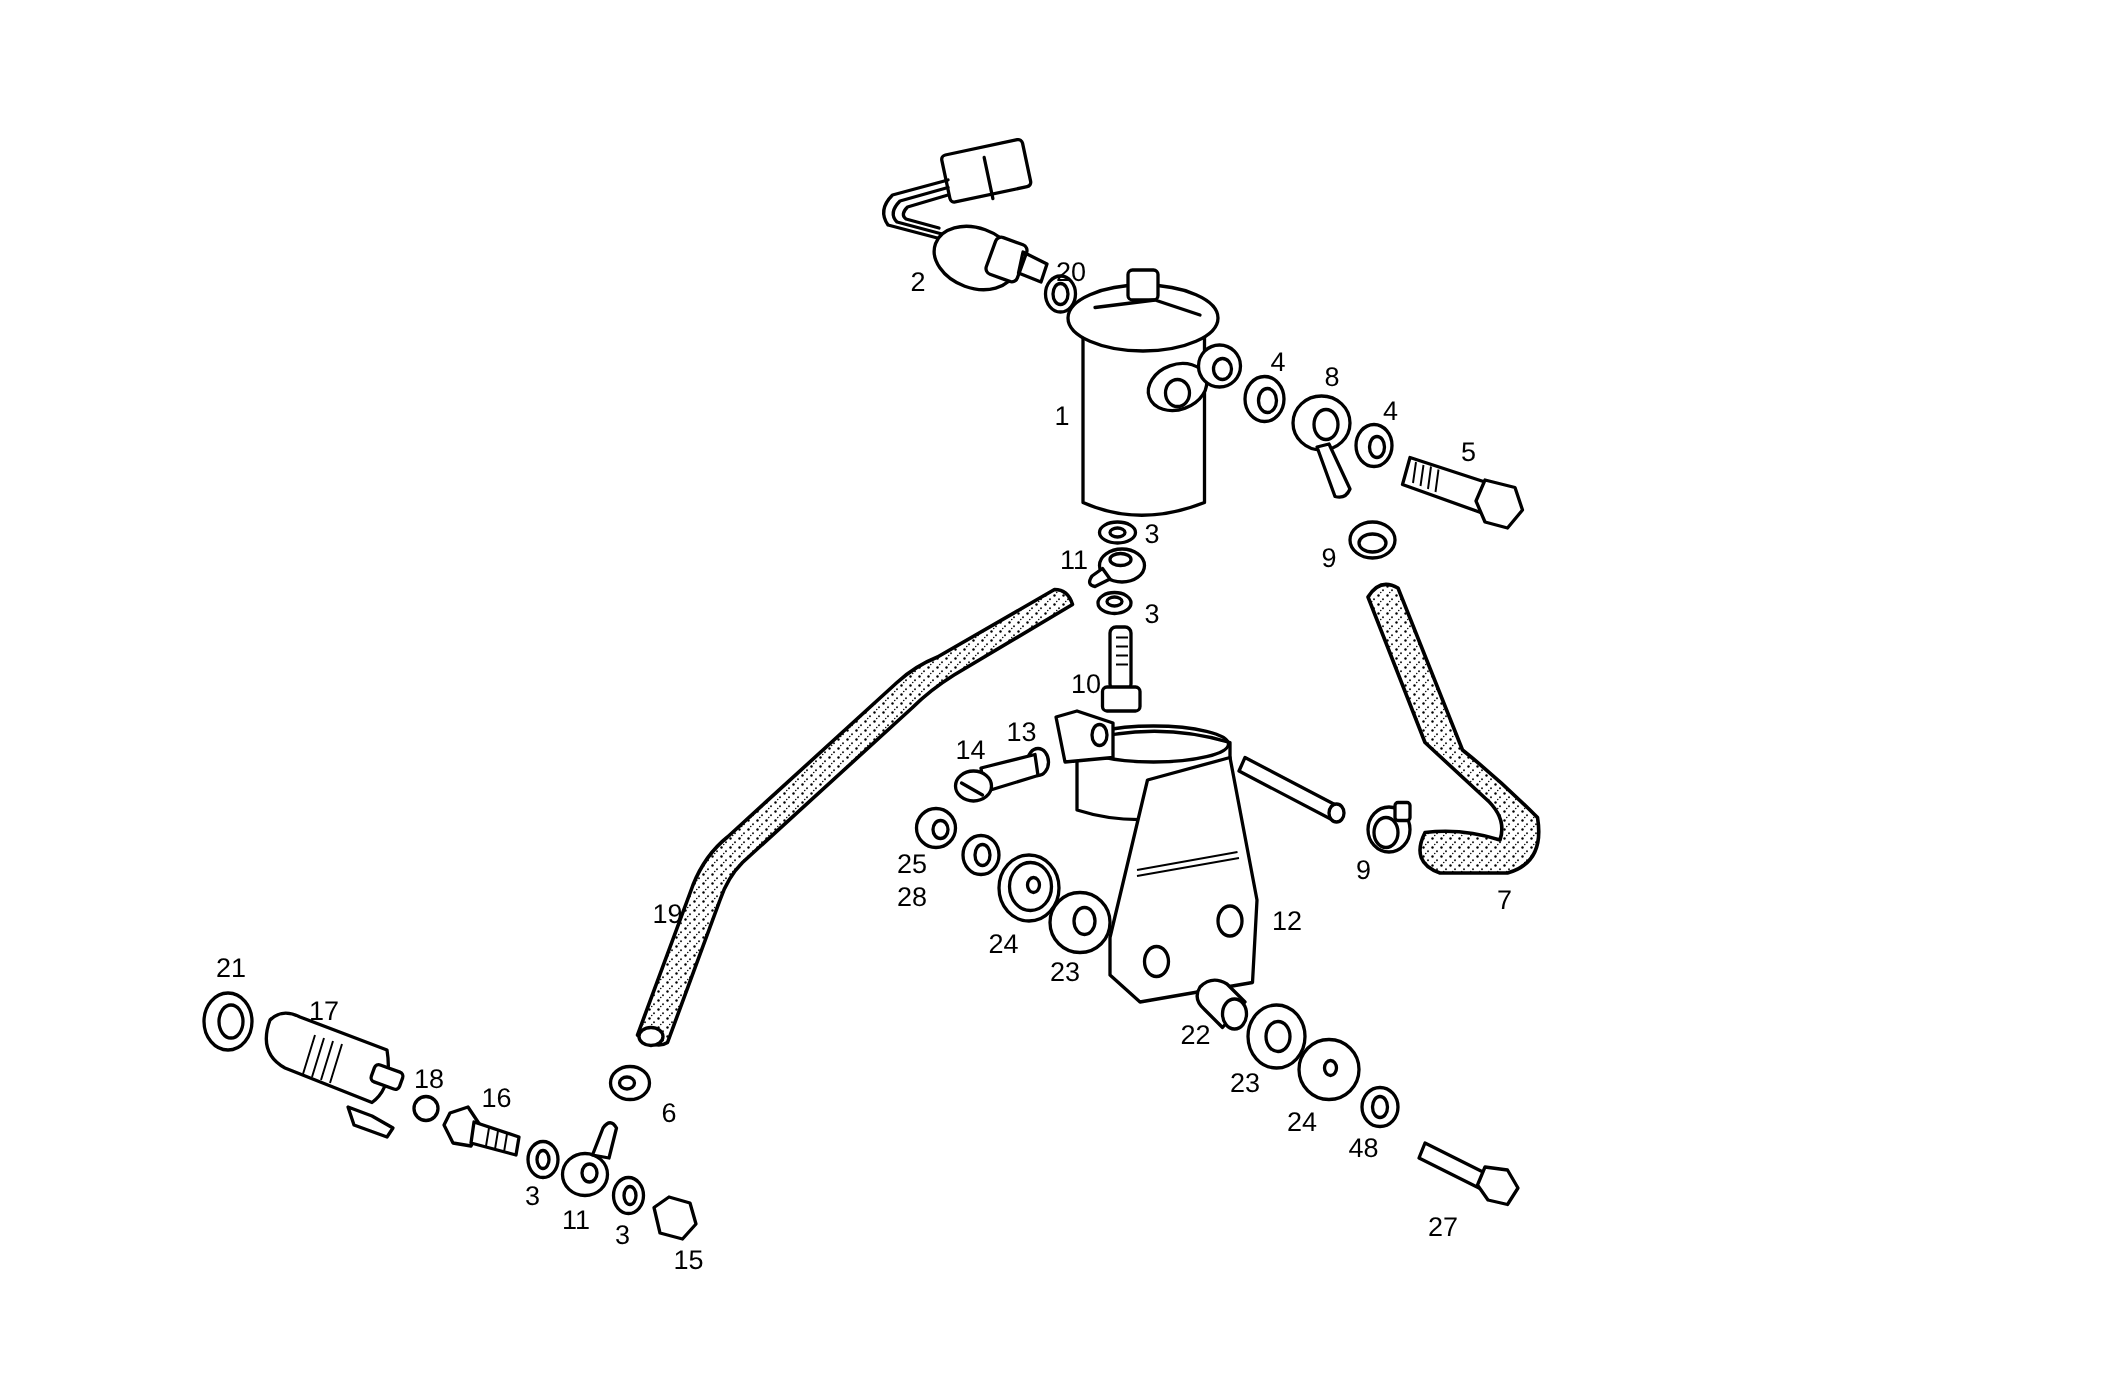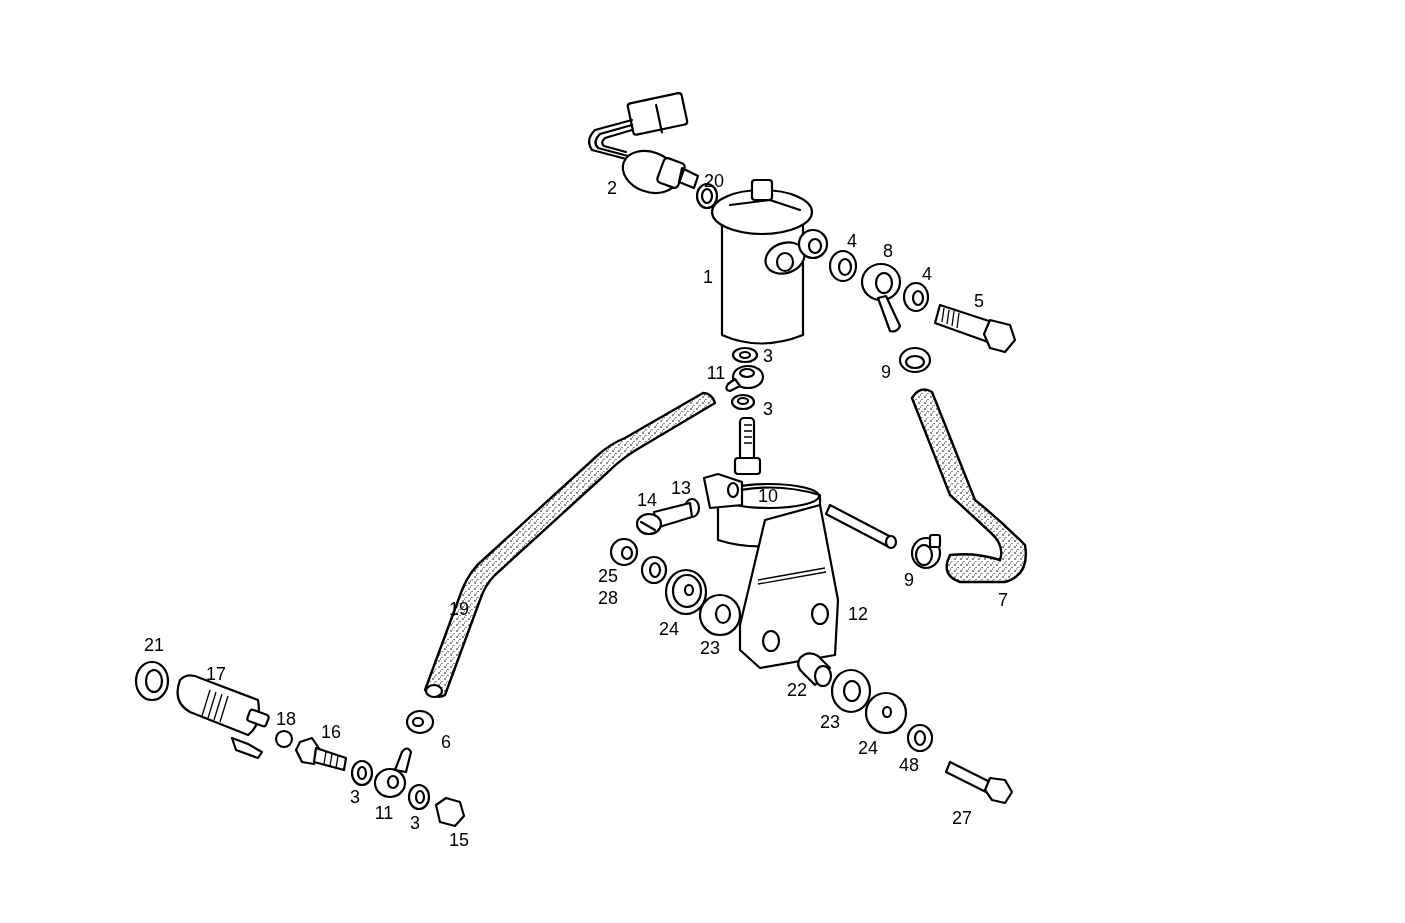--- a/index.html
+++ b/index.html
@@ -221,31 +221,31 @@
       <div class="lbl" style="left: 612px; top: 188px;">2</div>
       <div class="lbl" style="left: 714px; top: 181px;">20</div>
       <div class="lbl" style="left: 852px; top: 241px;">4</div>
       <div class="lbl" style="left: 888px; top: 251px;">8</div>
       <div class="lbl" style="left: 927px; top: 274px;">4</div>
       <div class="lbl" style="left: 979px; top: 301px;">5</div>
       <div class="lbl" style="left: 886px; top: 372px;">9</div>
       <div class="lbl" style="left: 768px; top: 356px;">3</div>
       <div class="lbl" style="left: 716px; top: 373px;">11</div>
       <div class="lbl" style="left: 768px; top: 409px;">3</div>
-      <div class="lbl" style="left: 768px; top: 456px; margin-top: 40px;">10</div>
+      <div class="lbl" style="left: 724px; top: 456px;">10</div>
       <div class="lbl" style="left: 681px; top: 488px;">13</div>
       <div class="lbl" style="left: 647px; top: 500px;">14</div>
       <div class="lbl" style="left: 608px; top: 576px;">25</div>
       <div class="lbl" style="left: 608px; top: 598px;">28</div>
       <div class="lbl" style="left: 669px; top: 629px;">24</div>
       <div class="lbl" style="left: 710px; top: 648px;">23</div>
       <div class="lbl" style="left: 858px; top: 614px;">12</div>
       <div class="lbl" style="left: 909px; top: 580px;">9</div>
       <div class="lbl" style="left: 1003px; top: 600px;">7</div>
-      <div class="lbl" style="left: 445px; top: 609px; margin-left: 14px;">19</div>
+      <div class="lbl" style="left: 445px; top: 609px;">19</div>
       <div class="lbl" style="left: 797px; top: 690px;">22</div>
       <div class="lbl" style="left: 830px; top: 722px;">23</div>
       <div class="lbl" style="left: 868px; top: 748px;">24</div>
       <div class="lbl" style="left: 909px; top: 765px;">48</div>
       <div class="lbl" style="left: 962px; top: 818px;">27</div>
       <div class="lbl" style="left: 154px; top: 645px;">21</div>
       <div class="lbl" style="left: 216px; top: 674px;">17</div>
       <div class="lbl" style="left: 286px; top: 719px;">18</div>
       <div class="lbl" style="left: 331px; top: 732px;">16</div>
       <div class="lbl" style="left: 446px; top: 742px;">6</div>

